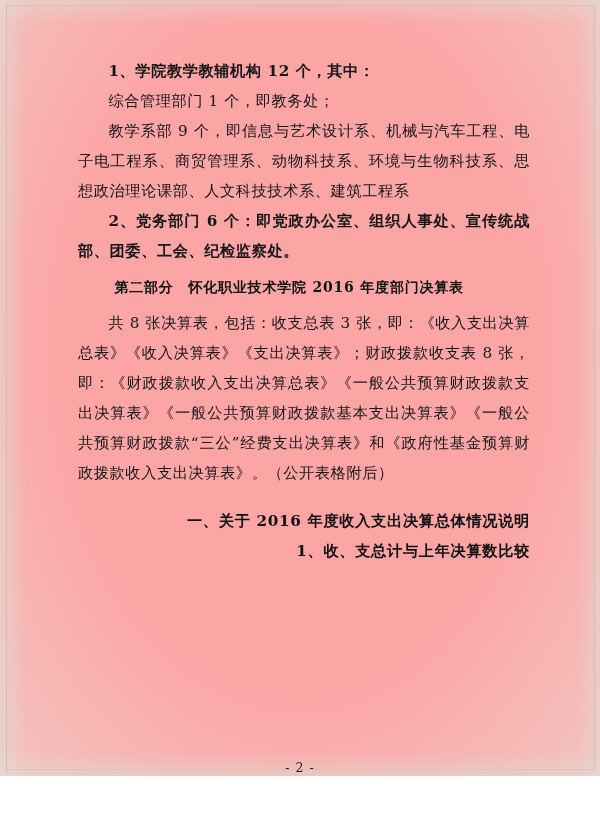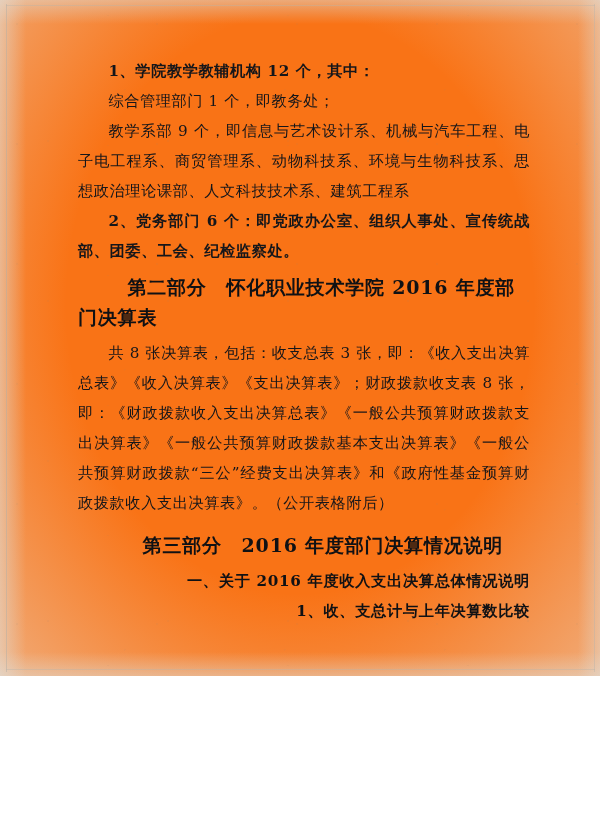--- a/index.html
+++ b/index.html
@@ -9,22 +9,22 @@
   body {
     width: 600px;
     height: 824px;
     background: #ffffff;
     font-family: "DejaVu Serif", "Liberation Serif", serif;
     overflow: hidden;
   }
   .page {
     position: relative;
     width: 600px;
-    height: 676px;
-    background: #f97316;
+    height: 776px;
+    background: #fca5a5;
     box-sizing: border-box;
     overflow: hidden;
   }
   
   .paper-tint {
     position: absolute;
     inset: 0;
     background:
       linear-gradient(90deg, rgba(226,222,214,0.55) 0px, rgba(255,255,255,0) 26px),
       linear-gradient(270deg, rgba(226,222,214,0.45) 0px, rgba(255,255,255,0) 22px),
@@ -70,21 +70,21 @@
     letter-spacing: 0.6px;
     text-align: justify;
     margin: 0 0 0 0;
     text-indent: 2em;
     font-family: "DejaVu Serif", "Liberation Serif", serif;
   }
   .para.bold-lead {
     font-weight: 700;
   }
   .heading {
-    font-size: 19px;
+    font-size: 14px;
     line-height: 30px;
     color: #101114;
     font-weight: 700;
     letter-spacing: 0.8px;
     margin: 0;
     text-indent: 2.6em;
   }
   .heading.centerish {
     text-indent: 3.4em;
   }
@@ -140,21 +140,20 @@
     <p class="para">教学系部 9 个，即信息与艺术设计系、机械与汽车工程、电子电工程系、商贸管理系、动物科技系、环境与生物科技系、思想政治理论课部、人文科技技术系、建筑工程系</p>
     <p class="para bold-lead">2、党务部门 6 个：即党政办公室、组织人事处、宣传统战部、团委、工会、纪检监察处。</p>
 
     <div class="spacer-sm"></div>
     <p class="heading">第二部分　怀化职业技术学院 2016 年度部门决算表</p>
     <div class="spacer-sm"></div>
 
     <p class="para">共 8 张决算表，包括：收支总表 3 张，即：《收入支出决算总表》《收入决算表》《支出决算表》；财政拨款收支表 8 张，即：《财政拨款收入支出决算总表》《一般公共预算财政拨款支出决算表》《一般公共预算财政拨款基本支出决算表》《一般公共预算财政拨款“三公”经费支出决算表》和《政府性基金预算财政拨款收入支出决算表》。（公开表格附后）</p>
 
     <div class="spacer-md"></div>
-    <p class="heading centerish">第三部分　2016 年度部门决算情况说明</p>
     <div class="spacer-sm"></div>
 
     <p class="subheading">一、关于 2016 年度收入支出决算总体情况说明</p>
     <p class="subheading">1、收、支总计与上年决算数比较</p>
   </div>
 
   <div class="page-number">- 2 -</div>
   <div class="noise"></div>
 </div>
 

